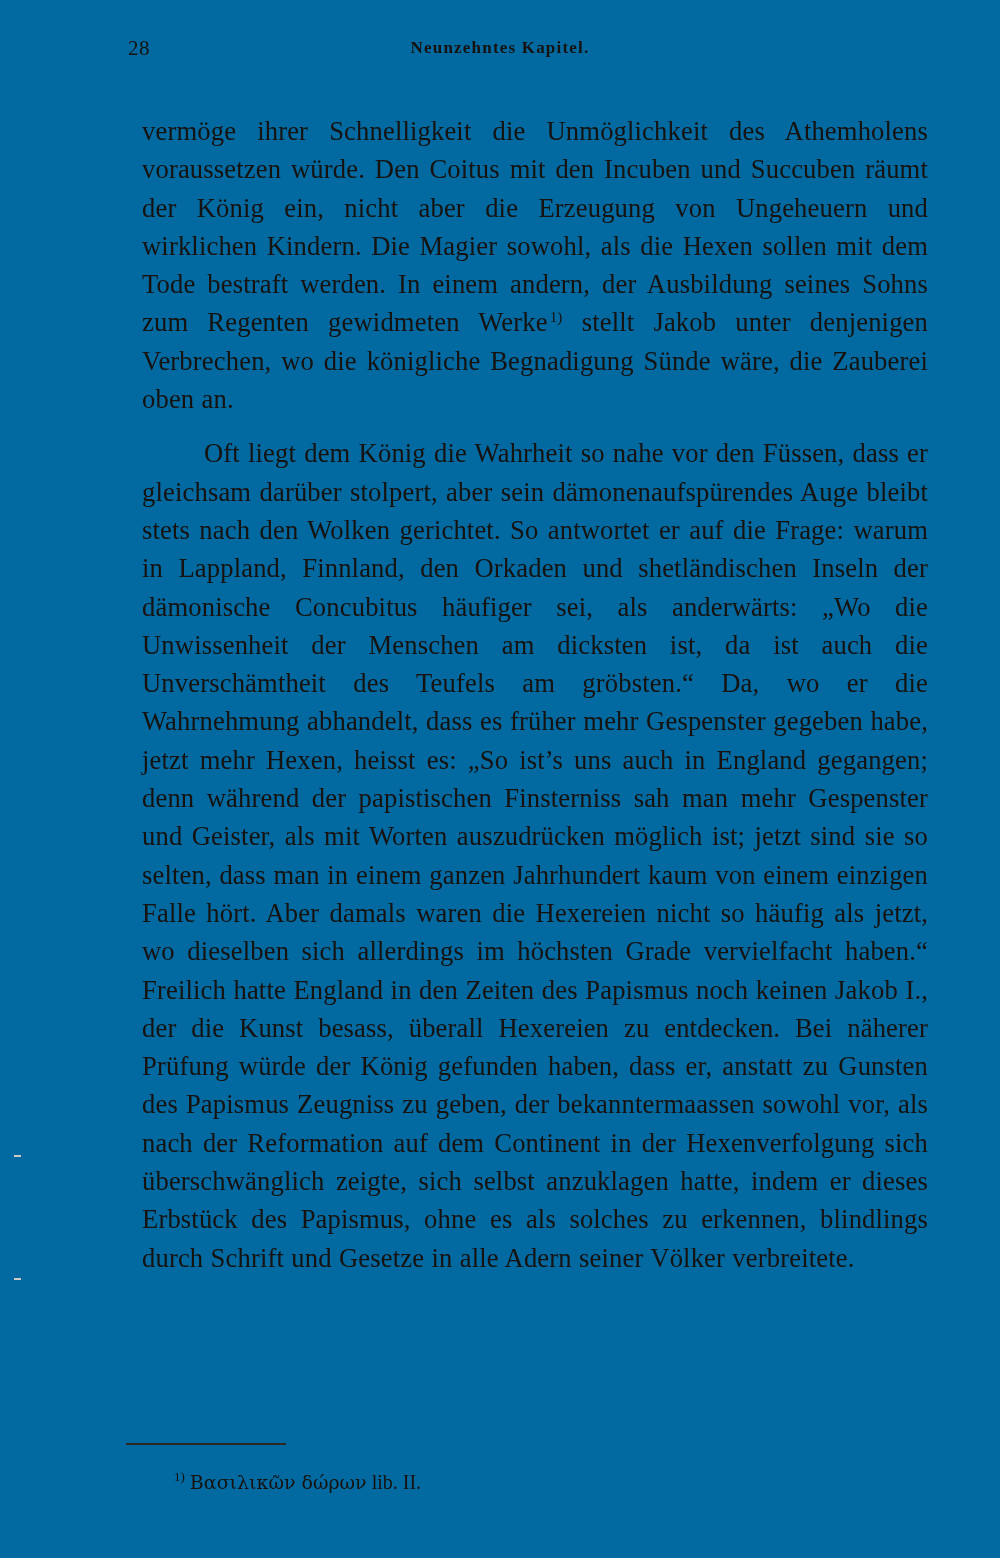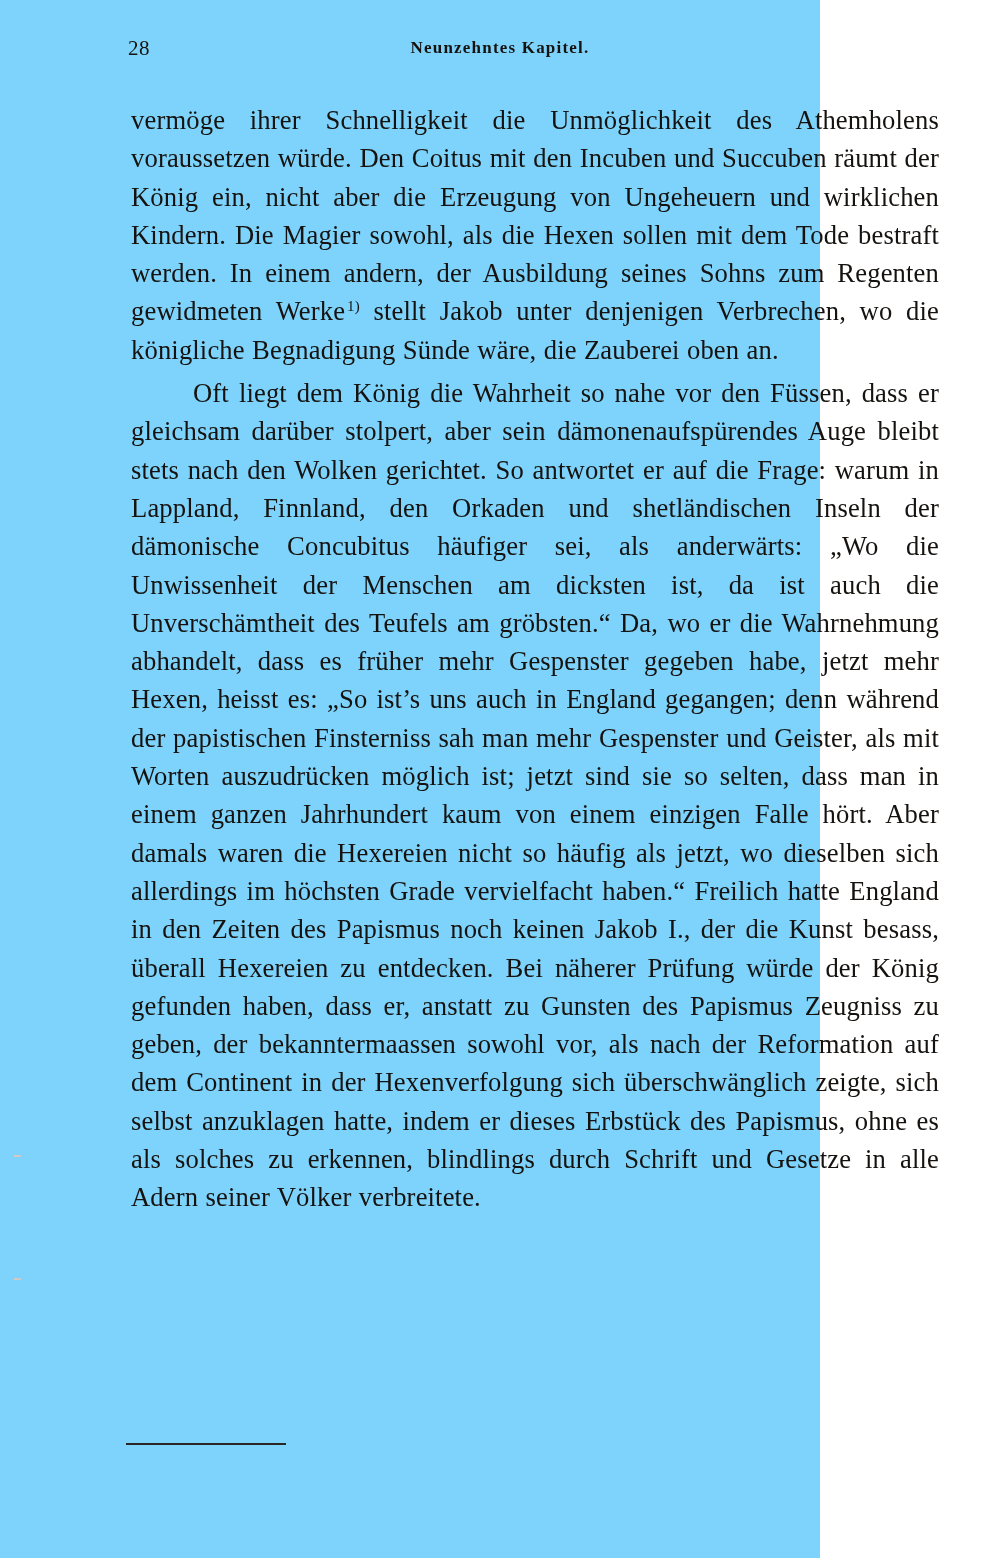--- a/index.html
+++ b/index.html
@@ -9,23 +9,23 @@
   }
   body {
     width: 1000px;
     height: 1558px;
     font-family: "Liberation Serif", serif;
     color: #1a1713;
     overflow: hidden;
   }
   .page {
     position: relative;
-    width: 820px;
+    width: 1000px;
     height: 1558px;
-    background: #7dd3fc;
+    background: #0369a1;
   }
   
   .running-head {
     position: absolute;
     top: 36px;
     left: 0;
     width: 1000px;
     height: 28px;
   }
   .folio {
@@ -48,21 +48,21 @@
     font-weight: bold;
   }
   
   .textblock {
     position: absolute;
     left: 126px;
     top: 96px;
     width: 818px;
   }
   p.para {
-    margin: 5px;
+    margin: 16px;
     font-size: 26.6px;
     line-height: 38.3px;
     text-align: justify;
     text-justify: inter-word;
     letter-spacing: 0.15px;
     color: #15120f;
     word-spacing: 0.5px;
   }
   p.para.indent {
     text-indent: 62px;
@@ -128,14 +128,15 @@
   <div class="textblock">
 
     <p class="para"><span>vermöge ihrer Schnelligkeit die Unmöglichkeit des Athemholens voraussetzen würde. Den Coitus mit den Incuben und Succuben räumt der König ein, nicht aber die Erzeugung von Ungeheuern und wirklichen Kindern. Die Magier sowohl, als die Hexen sollen mit dem Tode bestraft werden. In einem andern, der Ausbildung seines Sohns zum Regenten gewidmeten Werke</span><sup class="fn">1)</sup><span> stellt Jakob unter denjenigen Verbrechen, wo die königliche Begnadigung Sünde wäre, die Zauberei oben an.</span></p>
 
     <p class="para indent">Oft liegt dem König die Wahrheit so nahe vor den Füssen, dass er gleichsam darüber stolpert, aber sein dämonenaufspürendes Auge bleibt stets nach den Wolken gerichtet. So antwortet er auf die Frage: warum in Lappland, Finnland, den Orkaden und shetländischen Inseln der dämonische Concubitus häufiger sei, als anderwärts: „Wo die Unwissenheit der Menschen am dicksten ist, da ist auch die Unverschämtheit des Teufels am gröbsten.“ Da, wo er die Wahrnehmung abhandelt, dass es früher mehr Gespenster gegeben habe, jetzt mehr Hexen, heisst es: „So ist’s uns auch in England gegangen; denn während der papistischen Finsterniss sah man mehr Gespenster und Geister, als mit Worten auszudrücken möglich ist; jetzt sind sie so selten, dass man in einem ganzen Jahrhundert kaum von einem einzigen Falle hört. Aber damals waren die Hexereien nicht so häufig als jetzt, wo dieselben sich allerdings im höchsten Grade vervielfacht haben.“ Freilich hatte England in den Zeiten des Papismus noch keinen Jakob I., der die Kunst besass, überall Hexereien zu entdecken. Bei näherer Prüfung würde der König gefunden haben, dass er, anstatt zu Gunsten des Papismus Zeugniss zu geben, der bekanntermaassen sowohl vor, als nach der Reformation auf dem Continent in der Hexenverfolgung sich überschwänglich zeigte, sich selbst anzuklagen hatte, indem er dieses Erbstück des Papismus, ohne es als solches zu erkennen, blindlings durch Schrift und Gesetze in alle Adern seiner Völker verbreitete.</p>
 
   </div>
 
   <div class="footnote-rule"></div>
 
+  <div class="footnote"><span class="marker"><sup>1)</sup></span> <span class="greek">Βασιλικῶν δώρων</span><span> lib. II.</span></div>
 
 </div>
 
 </body></html>

